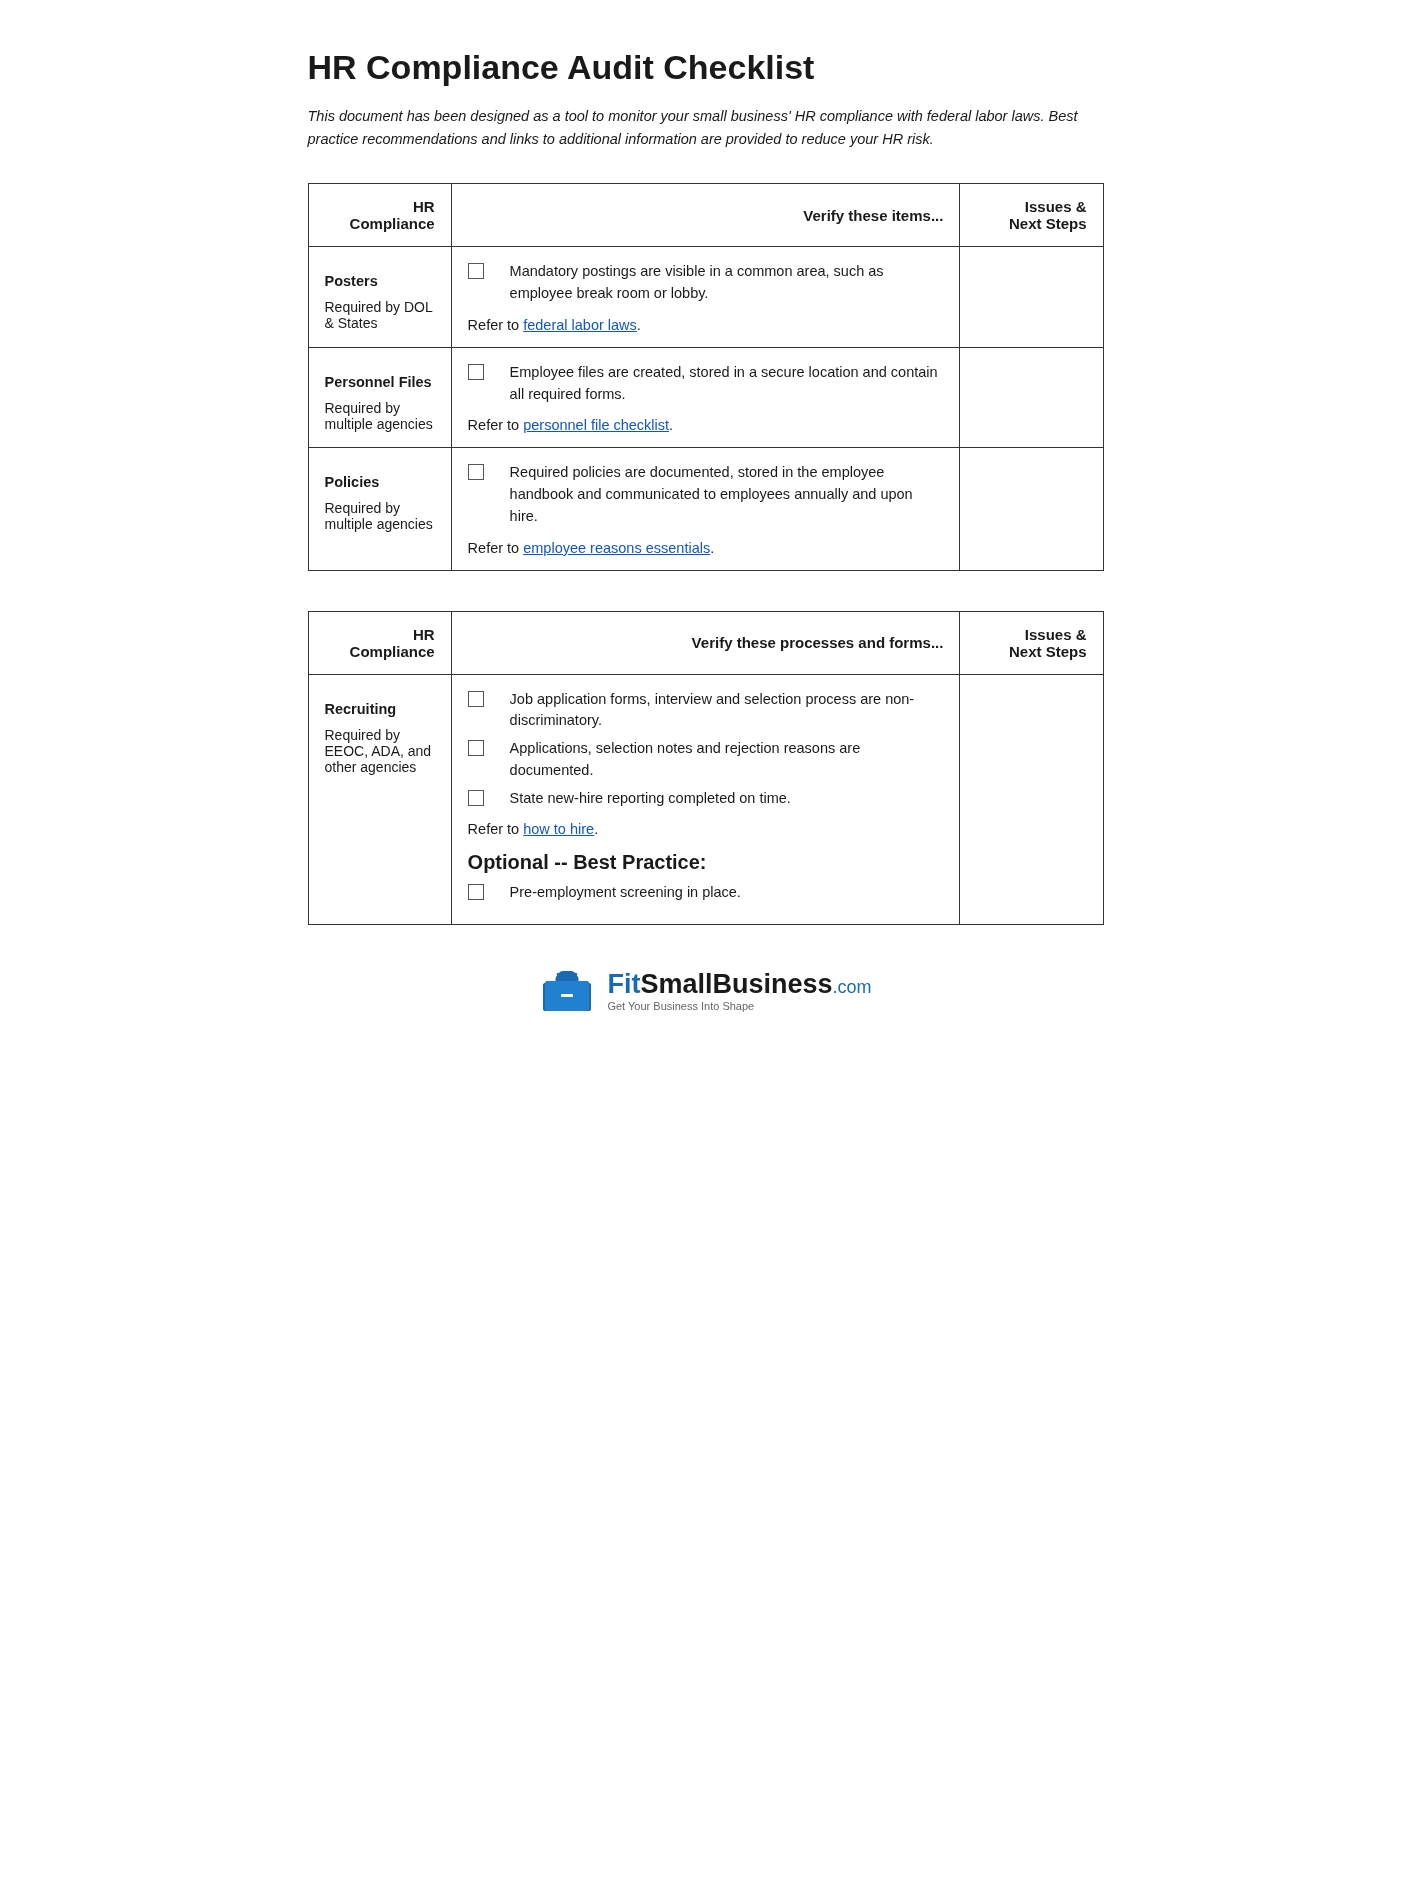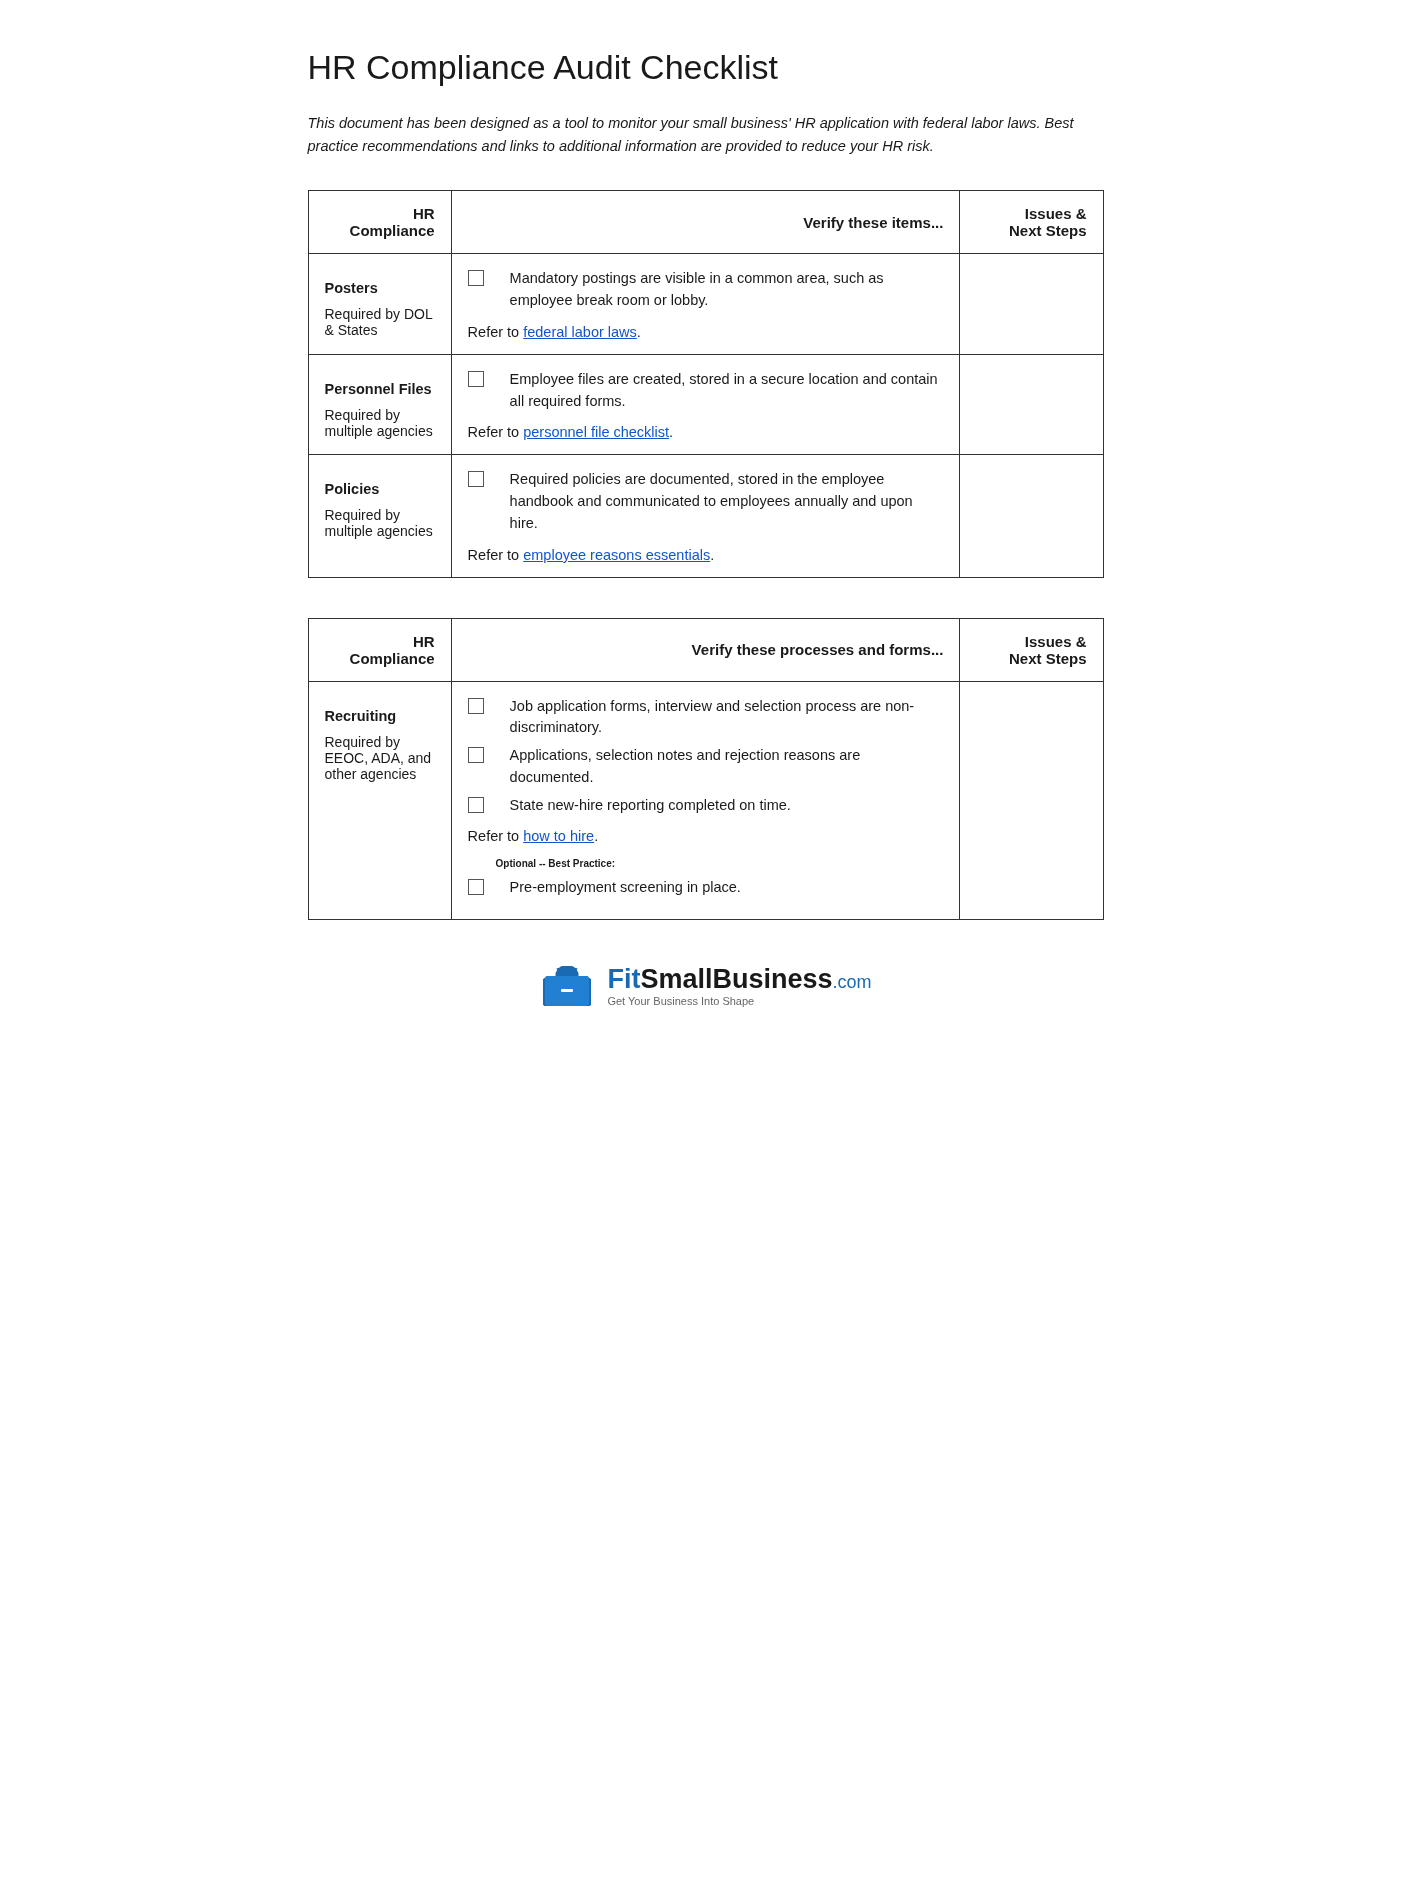--- a/index.html
+++ b/index.html
@@ -21,23 +21,23 @@
     }
 
     .page {
       width: 900px;
       padding: 48px 52px 60px 52px;
       background: #ffffff;
     }
 
     .page-title {
       font-size: 34px;
-      font-weight: 400;
+      font-weight: 700;
       color: #1a1a1a;
-      margin-bottom: 25px;
+      margin-bottom: 18px;
       font-family: Arial, sans-serif;
     }
 
     .intro-text {
       font-style: italic;
       font-size: 14.5px;
       color: #1a1a1a;
       line-height: 1.6;
       margin-bottom: 32px;
     }
@@ -130,22 +130,21 @@
 
     .refer-text a {
       color: #1155cc;
       text-decoration: underline;
     }
 
     .best-practice {
       font-weight: 700;
       margin-top: 14px;
       margin-bottom: 8px;
-      font-size: 10px;
-      margin-left: 28px;
+      font-size: 20px;
     }
 
     
     .footer {
       display: flex;
       justify-content: center;
       align-items: center;
       margin-top: 20px;
     }
 
@@ -165,21 +164,21 @@
       flex-direction: column;
     }
   </style>
 </head>
 <body>
 
 <div class="page">
 
   <h1 class="page-title">HR Compliance Audit Checklist</h1>
 
-  <p class="intro-text">This document has been designed as a tool to monitor your small business' HR application with federal labor laws. Best practice recommendations and links to additional information are provided to reduce your HR risk.</p>
+  <p class="intro-text">This document has been designed as a tool to monitor your small business' HR compliance with federal labor laws. Best practice recommendations and links to additional information are provided to reduce your HR risk.</p>
 
   <table class="checklist-table">
     <colgroup>
       <col class="col-compliance">
       <col class="col-verify">
       <col class="col-issues">
     </colgroup>
     <thead>
       <tr class="header-row">
         <th>HR Compliance</th>

